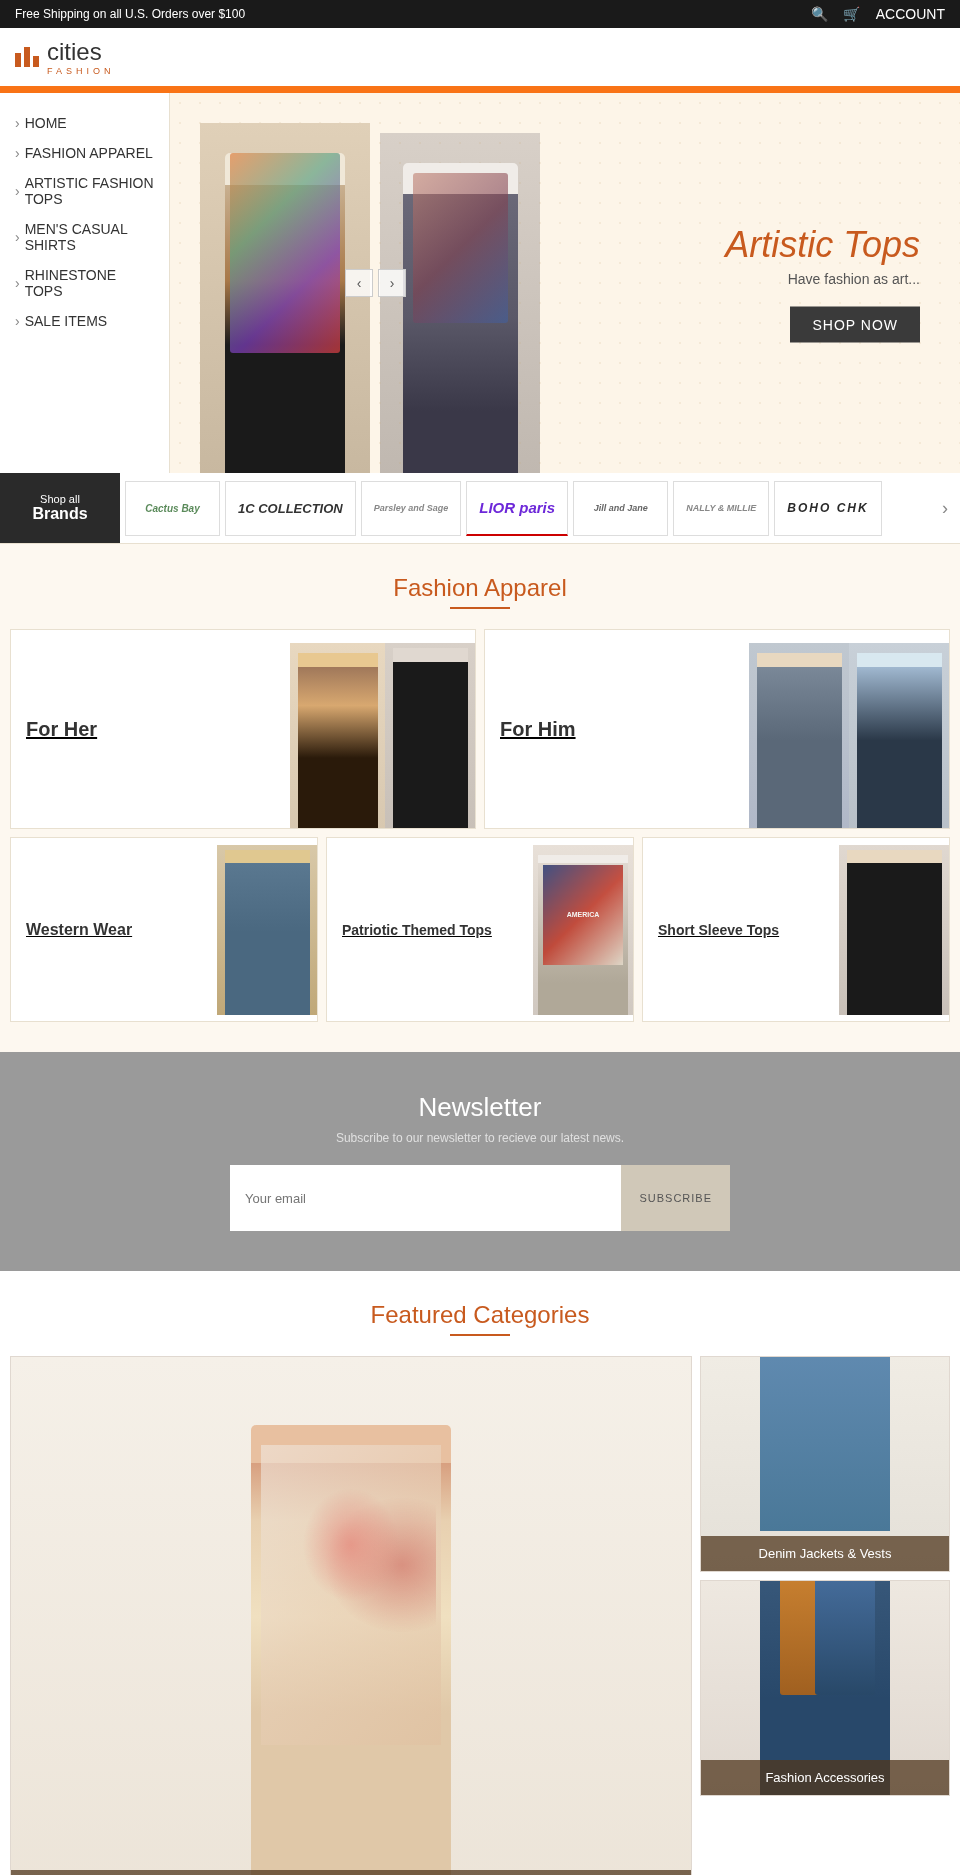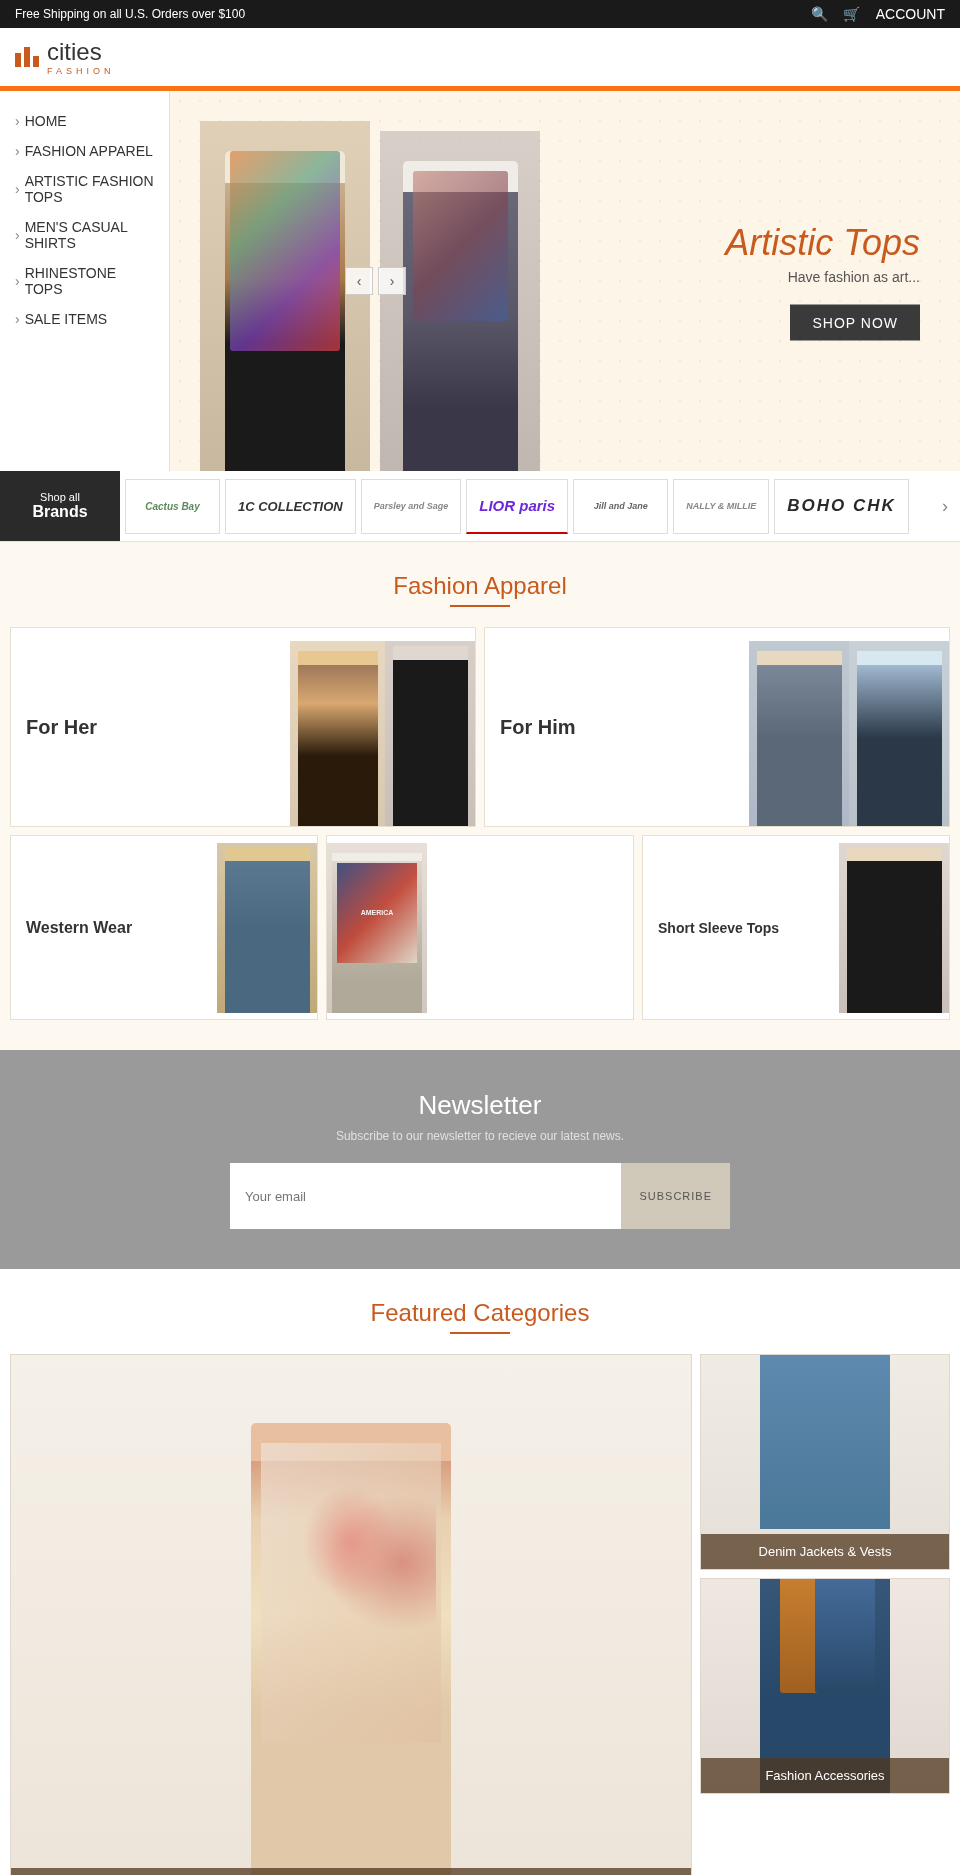--- a/index.html
+++ b/index.html
@@ -17,21 +17,21 @@
     }
     .top-bar-icons { display: flex; align-items: center; gap: 15px; }
     .top-bar-icons span { cursor: pointer; font-size: 14px; }
 
     
     .header {
       background: #fff;
       padding: 10px 15px;
       display: flex;
       align-items: center;
-      border-bottom: 5px solid #f97316;
+      border-bottom: 7px solid #f97316;
     }
     .logo { display: flex; align-items: center; gap: 8px; }
     .logo-bars { display: flex; gap: 3px; align-items: flex-end; }
     .logo-bar { background: #c85a1e; width: 6px; }
     .logo-bar:nth-child(1) { height: 14px; }
     .logo-bar:nth-child(2) { height: 20px; }
     .logo-bar:nth-child(3) { height: 11px; }
 
     
     .main-layout {
@@ -193,20 +193,21 @@
     }
     .apparel-card {
       border: 1px solid #e8e0d0;
       background: #fff;
       position: relative;
       overflow: hidden;
       cursor: pointer;
       display: flex;
       align-items: center;
       justify-content: space-between;
+      text-decoration: underline;
     }
     .apparel-card-large {
       flex: 1;
       height: 200px;
     }
     .apparel-card-medium {
       flex: 1;
       height: 185px;
     }
     .apparel-card-label {
@@ -306,21 +307,21 @@
       text-align: center;
     }
 
     
     .brand-cactus { color: #5a8a5a; font-size: 10px; }
     .brand-10c { color: #333; font-size: 13px; }
     .brand-parsley { color: #888; font-size: 9px; }
     .brand-lior { font-size: 15px; border-bottom: 2px solid #c00; }
     .brand-jill { color: #666; font-size: 9px; font-style: italic; }
     .brand-nally { color: #888; font-size: 9px; }
-    .brand-boho { color: #2a2a2a; font-size: 17px; letter-spacing: 2px; text-align: center; }
+    .brand-boho { color: #2a2a2a; font-size: 12px; letter-spacing: 2px; text-align: center; }
 
     
     .hero-bg-pattern {
       position: absolute;
       top: 0; left: 0; right: 0; bottom: 0;
       opacity: 0.15;
       background-image: radial-gradient(circle, #c8a870 1px, transparent 1px);
       background-size: 20px 20px;
     }
 
@@ -447,20 +448,21 @@
   <div class="apparel-grid-row2">
 
     <div class="apparel-card apparel-card-medium" style="flex:1;">
       <div class="apparel-card-label" style="font-size:16px;">Western Wear</div>
       <div style="width:100px;height:170px;background:linear-gradient(180deg,#d8c8a8 0%,#c0a878 100%);display:flex;align-items:flex-end;justify-content:center;overflow:hidden;">
         <div style="width:85px;height:165px;background:linear-gradient(180deg,#e0c890 8%,#5a7890 8%,#4a6880 50%);"></div>
       </div>
     </div>
 
     <div class="apparel-card apparel-card-medium" style="flex:1;">
+      <div class="apparel-card-label" style="font-size:14px;">Patriotic Themed Tops</div>
       <div style="width:100px;height:170px;background:linear-gradient(180deg,#e8e0d8 0%,#d0c8c0 100%);display:flex;align-items:flex-end;justify-content:center;overflow:hidden;">
         <div style="width:90px;height:160px;background:linear-gradient(180deg,#f0ece8 5%,#e0d8d0 5%,#b0a898 80%);position:relative;">
           <div style="position:absolute;top:10px;left:5px;right:5px;height:100px;background:linear-gradient(135deg,#1a3070,#c03020,#e8e0d0);opacity:0.8;font-size:7px;color:#fff;font-weight:bold;display:flex;align-items:center;justify-content:center;text-align:center;">AMERICA</div>
         </div>
       </div>
     </div>
 
     <div class="apparel-card apparel-card-medium" style="flex:1;">
       <div class="apparel-card-label" style="font-size:14px;">Short Sleeve Tops</div>
       <div style="width:110px;height:170px;background:linear-gradient(180deg,#e0d8d0 0%,#c8c0b8 100%);display:flex;align-items:flex-end;justify-content:center;overflow:hidden;">

